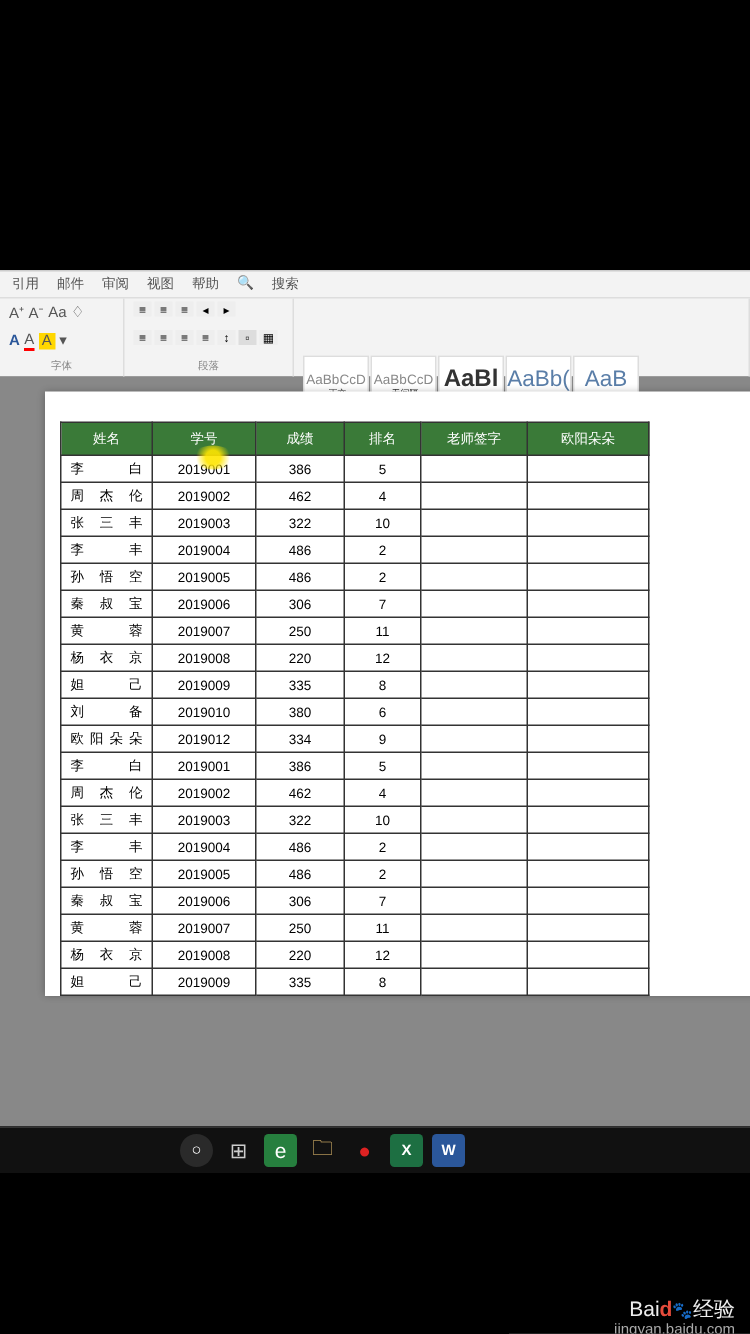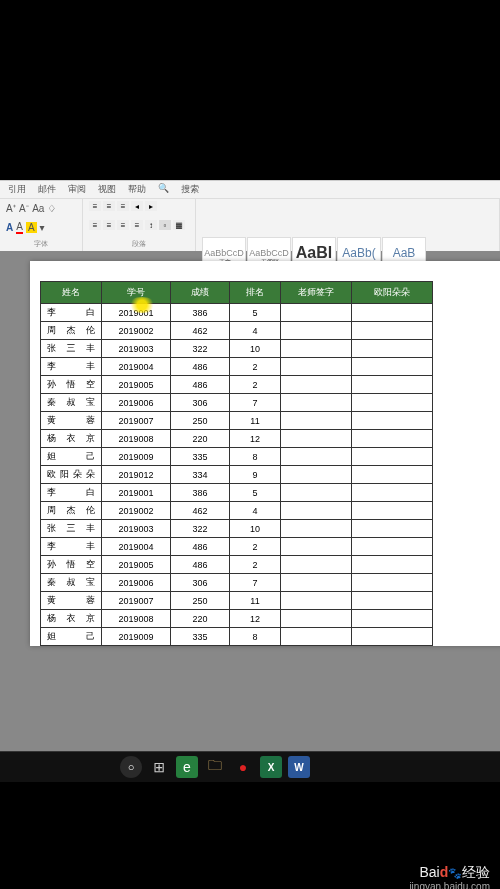--- a/index.html
+++ b/index.html
@@ -90,21 +90,21 @@
       justify-content: center;
       font-size: 6px;
       color: #333;
       margin-top: 36px;
     }
     .style-preview {
       font-size: 9px;
       color: #888;
     }
     .style-item.big .style-preview { font-size: 16px; font-weight: bold; color: #333;}
-    .style-item.med .style-preview { font-size: 12px; color: #5a7ea8;}
+    .style-item.med .style-preview { font-size: 15px; color: #5a7ea8;}
     .doc-area {
       background: #888;
       padding: 10px 0 0 0;
       height: 490px;
       overflow: hidden;
     }
     .page {
       background: #fff;
       margin-left: 30px;
       width: 520px;
@@ -350,20 +350,28 @@
           </tr>
           <tr>
             <td class="name">妲　　己</td>
             <td>2019009</td>
             <td>335</td>
             <td>8</td>
             <td></td>
             <td></td>
           </tr>
           <tr>
+            <td class="name">刘　　备</td>
+            <td>2019010</td>
+            <td>380</td>
+            <td>6</td>
+            <td></td>
+            <td></td>
+          </tr>
+          <tr>
             <td class="name">欧阳朵朵</td>
             <td>2019012</td>
             <td>334</td>
             <td>9</td>
             <td></td>
             <td></td>
           </tr>
           <tr>
             <td class="name">李　　白</td>
             <td>2019001</td>

